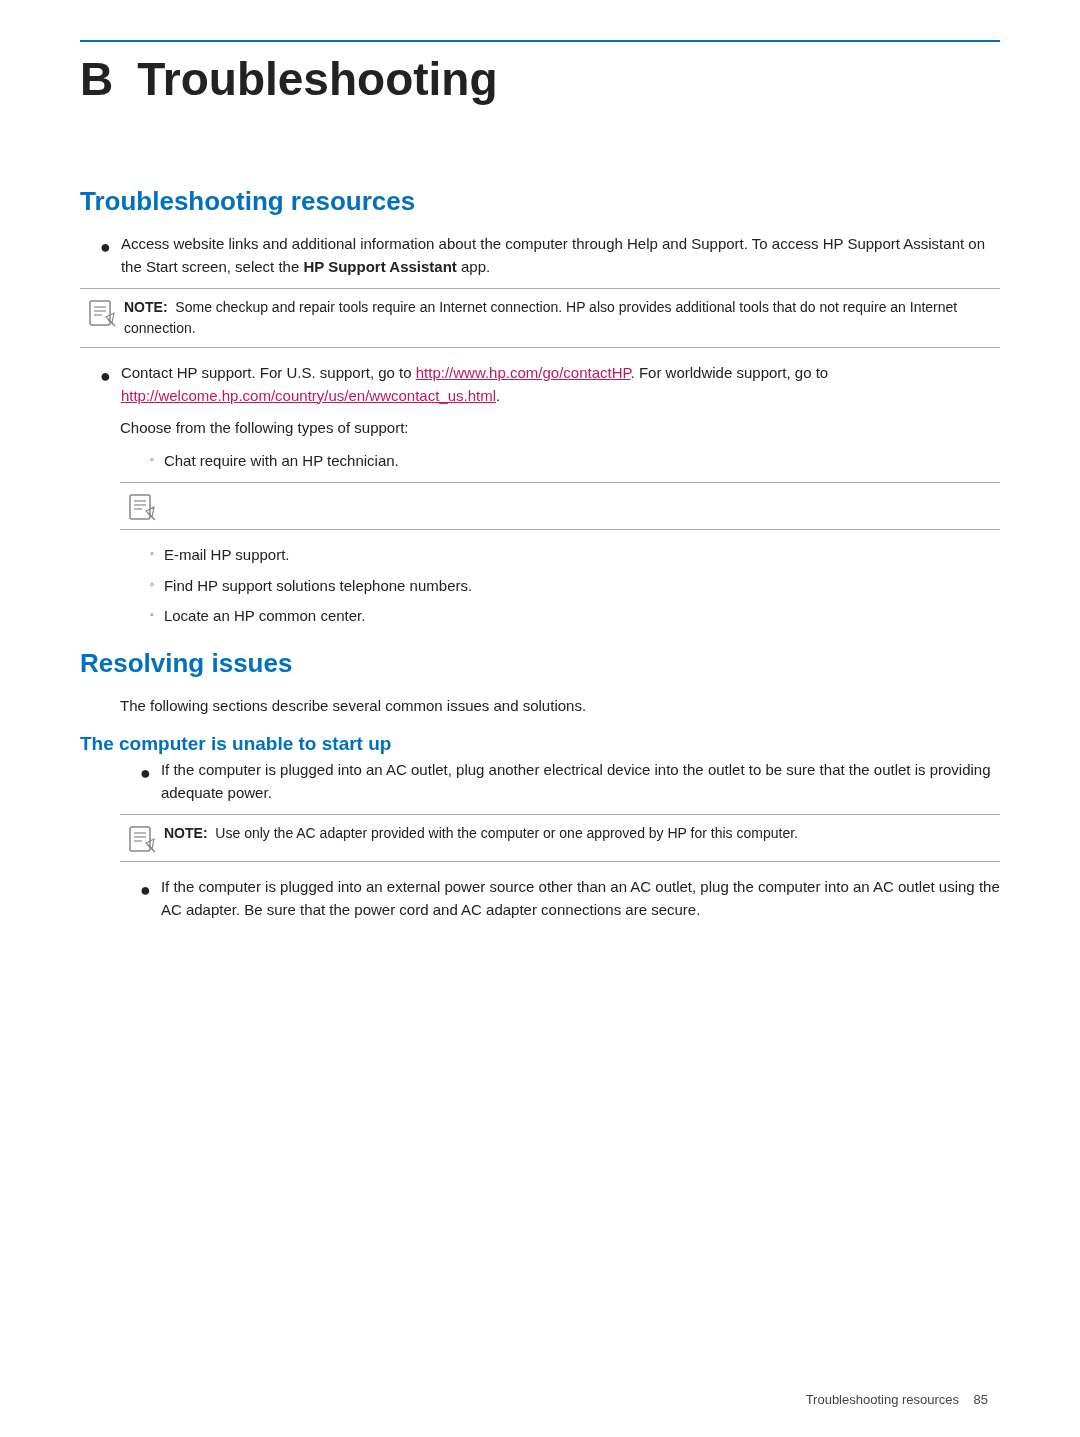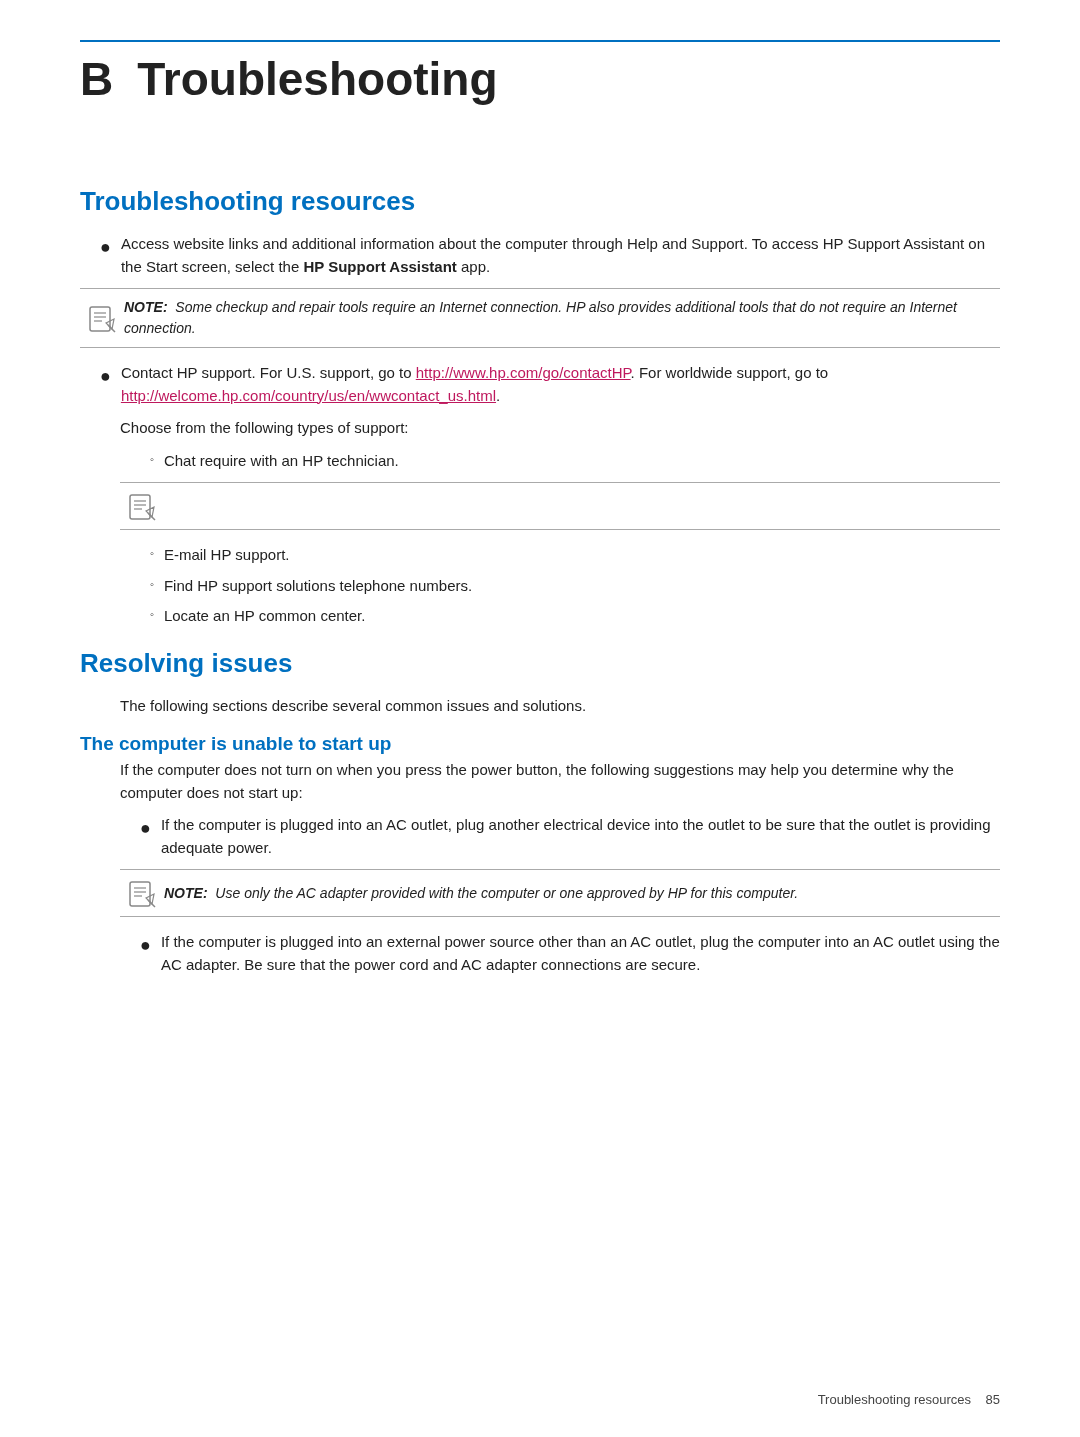--- a/index.html
+++ b/index.html
@@ -136,24 +136,23 @@
       line-height: 1.5;
     }
 
     
     .note-box {
       border-top: 1px solid #aaa;
       border-bottom: 1px solid #aaa;
       padding: 8px 12px 8px 8px;
       margin: 10px 0 14px 0;
       display: flex;
-      align-items: center;
+      align-items: flex-start;
       gap: 8px;
       background: #fff;
-      font-style: italic;
     }
 
     .note-icon {
       flex-shrink: 0;
       width: 28px;
       height: 28px;
       margin-top: 2px;
     }
 
     .note-content {
@@ -168,21 +167,21 @@
 
     
     a {
       color: #be185d;
     }
 
     
     .page-footer {
       position: absolute;
       bottom: 30px;
-      right: 80px;
+      right: 92px;
       font-size: 13px;
       color: #444;
     }
 
     
     strong {
       font-weight: bold;
     }
 
     .indent-block {
@@ -283,21 +282,20 @@
     <h2 class="section-heading">Resolving issues</h2>
 
     <div class="indent-block">
       <p class="body-text">The following sections describe several common issues and solutions.</p>
     </div>
 
     <div style="margin-top: 16px;">
       <h3 class="subsection-heading">The computer is unable to start up</h3>
 
       <div class="indent-block">
-        <p class="body-text">If the computer does not turn on when you press the power button, the following suggestions may help you determine why the computer does not start up:</p>
 
         <ul class="bullet-list">
           <li>
             <span class="bullet-dot">●</span>
             <span class="bullet-text">If the computer is plugged into an AC outlet, plug another electrical device into the outlet to be sure that the outlet is providing adequate power.</span>
           </li>
         </ul>
 
         <div class="note-box">
           <div class="note-icon">

